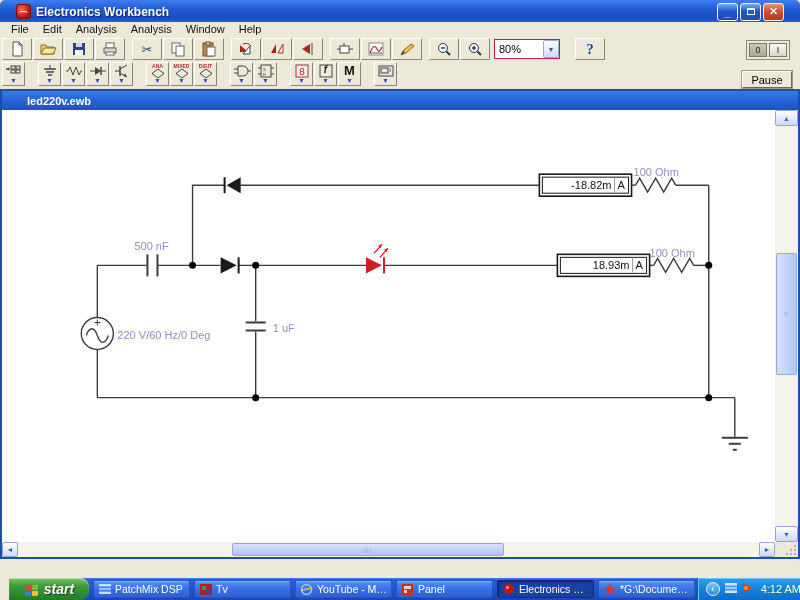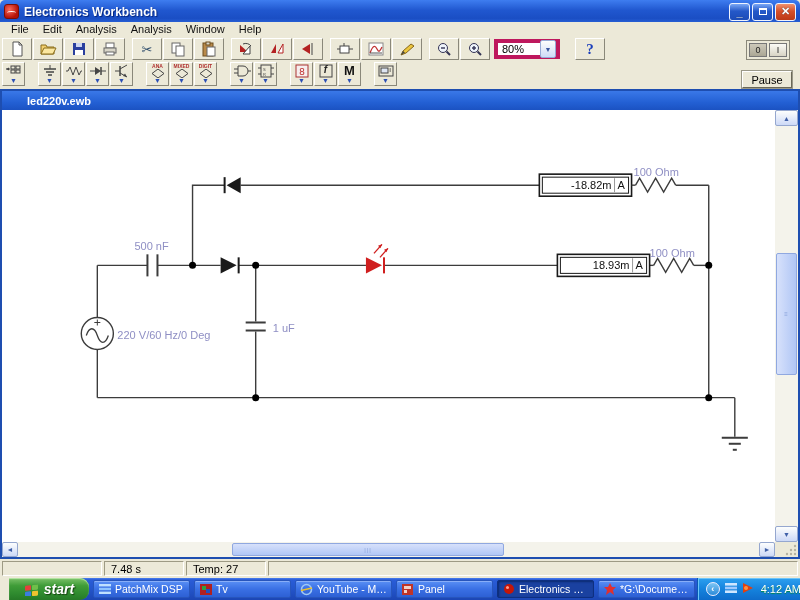--- a/index.html
+++ b/index.html
@@ -3,21 +3,21 @@
 <meta charset="utf-8">
 <style>
   * { box-sizing: border-box; margin: 0; padding: 0; }
   html,body { width:800px; height:600px; }
   body { font-family: "Liberation Sans", sans-serif; font-size: 11px; background:#000; }
   .app { position:relative; width:800px; height:600px; background:#ece9d8; overflow:hidden; }
 
   
   .titlebar { position:absolute; left:0; top:0; width:800px; height:23px;
     background:linear-gradient(180deg,#3e7df0 0%,#2057cf 45%,#1a4ec4 80%,#2a63d8 100%);
-    display:flex; align-items:center; padding:0 4px; border-radius:5px 5px 0 0; }
+    display:flex; align-items:center; padding:0 16px; border-radius:5px 5px 0 0; }
   .titlebar .app-icon { width:15px; height:15px; margin-right:5px; border-radius:3px;
     background:radial-gradient(circle at 35% 35%, #ff6a5a, #b41208 70%); border:1px solid #7d0d04; position:relative; }
   .titlebar .app-icon::after { content:""; position:absolute; left:2px; top:6px; width:9px; height:3px;
     border-top:1.5px solid #fff; border-radius:50%; }
   .titlebar .title { color:#fff; font-weight:bold; font-size:12px; text-shadow:1px 1px 1px #00217a; flex:1; }
   .winbtn { width:21px; height:18px; margin-left:2px; border-radius:3px; color:#fff; font-size:11px; font-weight:bold;
     display:flex; align-items:center; justify-content:center;
     background:linear-gradient(180deg,#7aa7f5,#2458c8 45%,#1c4cb8); border:1px solid #eef3ff; text-shadow:0 0 1px #123; }
   .winbtn.close { background:linear-gradient(180deg,#f0926f,#d6502a 45%,#bc3a18); }
   .winbtn .restore-glyph { width:8px; height:7px; border:1px solid #fff; border-top-width:2px; background:transparent; }
@@ -34,21 +34,21 @@
     display:flex; align-items:flex-start; padding-left:2px; }
   .tbtn { width:30px; height:22px; margin-right:1px; background:#ece9d8;
     border:1px solid; border-color:#fff #8a887a #8a887a #fff;
     display:flex; align-items:center; justify-content:center; }
   .binbtn { width:23px; height:24px; margin-right:1px; background:#ece9d8;
     border:1px solid; border-color:#fff #8a887a #8a887a #fff;
     display:flex; flex-direction:column; align-items:center; justify-content:flex-start; padding-top:1px; }
   .binbtn .drop { color:#2b4fb4; font-size:7px; line-height:6px; }
   .tsep { width:6px; height:22px; }
   .tsep2 { width:12px; }
-  .zoom-select { height:20px; width:66px; background:#fff; border:4px solid #be185d;
+  .zoom-select { height:20px; width:66px; background:#fff; border:1px solid #be185d;
     display:flex; align-items:center; margin:0 3px; }
   .zoom-select .zval { flex:1; padding-left:4px; }
   .zoom-select .zarrow { width:16px; height:18px; background:linear-gradient(180deg,#fdfefd,#cfdcf8);
     border:1px solid #98abd6; border-radius:2px; font-size:7px; color:#3a57a0; display:flex; align-items:center; justify-content:center; }
   .help-q { color:#1b3fbb; font-weight:bold; font-size:15px; font-family:"Liberation Serif",serif; }
   .diamond-lbl { color:#b03030; font-size:5px; font-weight:bold; line-height:5px; letter-spacing:0; }
 
   
   .power { position:absolute; right:10px; top:40px; width:44px; height:20px; border:1px solid #8a887a;
     background:#ece9d8; display:flex; align-items:center; justify-content:center; gap:2px; padding:1px; }
@@ -515,30 +515,20 @@
             <circle cx="10" cy="6" r="1.2"></circle>
             <circle cx="10" cy="10" r="1.2"></circle>
             <circle cx="6" cy="6" r="1.2"></circle>
             <circle cx="6" cy="10" r="1.2"></circle>
             <circle cx="2" cy="10" r="1.2"></circle>
           </g>
         </svg>
     </div>
   </div>
 
-  <div class="statusbar">
-    <div class="spanel p1"></div>
-    <div class="spanel p2">
-        <span>7.48 s</span>
-      </div>
-    <div class="spanel p3">
-        <span>Temp: 27</span>
-      </div>
-    <div class="spanel p4"></div>
-  </div>
 
   <div class="taskbar">
     <div class="startbtn">
       <svg width="16" height="14">
           <g transform="skewY(-6)">
             <rect x="1" y="4" width="6" height="5" rx="1" fill="#e5403d"></rect>
             <rect x="8" y="4" width="6" height="5" rx="1" fill="#6fbf4a"></rect>
             <rect x="1" y="10" width="6" height="5" rx="1" fill="#3b7de0"></rect>
             <rect x="8" y="10" width="6" height="5" rx="1" fill="#f0c32f"></rect>
           </g>

